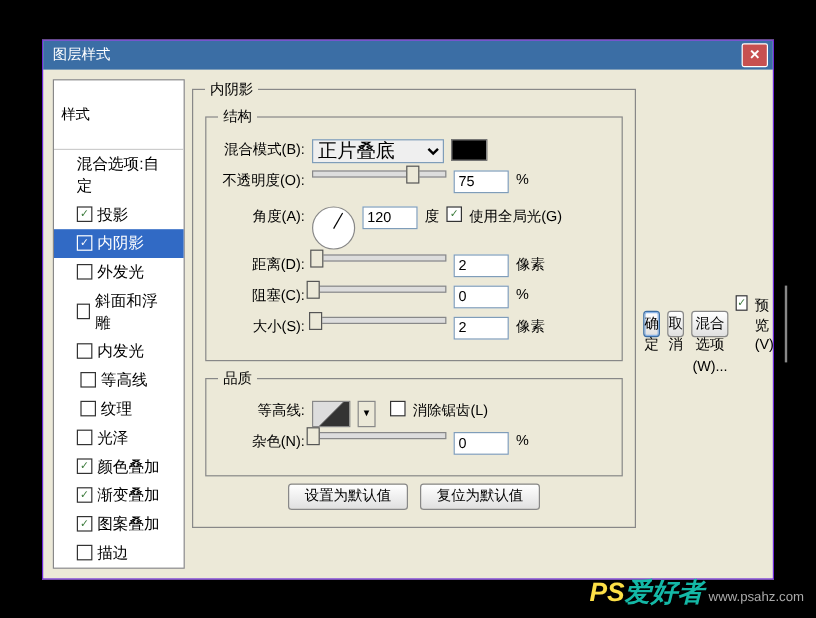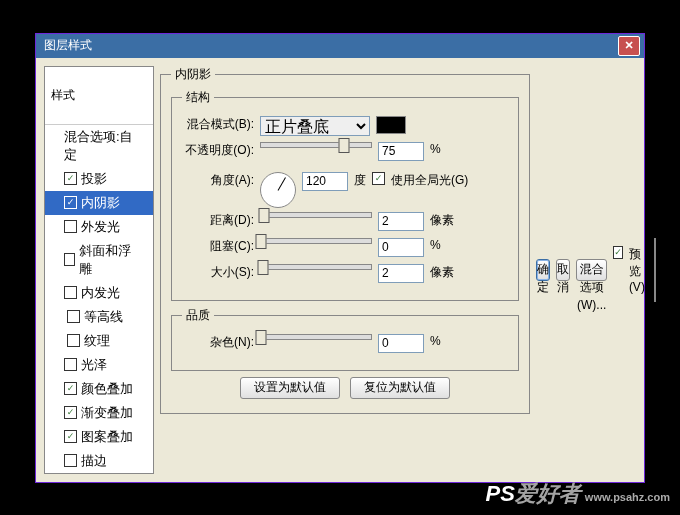--- a/index.html
+++ b/index.html
@@ -27,23 +27,23 @@
 .num{width:38px;height:17px;border:1px solid #7F9DB9;background:#fff;text-align:left;padding:0 3px;font-size:12px}
 .unit{font-size:12px}
 .angle{width:34px;height:34px;border:1px solid #888;border-radius:50%;position:relative;background:#fff}
 .angle .hand{position:absolute;width:15px;height:1px;background:#000;top:50%;left:50%;transform-origin:left center;transform:rotate(-60deg)}
 .contour{width:30px;height:20px;border:1px solid #888;background:linear-gradient(135deg,#ddd 48%,#333 52%)}
 .btn{width:86px;height:20px;border:1px solid #888;background:linear-gradient(#fff,#e0e0e0);font-size:12px;border-radius:3px;text-align:center;line-height:18px}
 .btn2{width:98px;height:20px;border:1px solid #888;background:linear-gradient(#fff,#e0e0e0);font-size:12px;border-radius:3px;text-align:center;line-height:18px}
 .right{width:100px;display:flex;flex-direction:row;gap:6px;align-items:center}
 .preview{width:62px;height:62px;border:1px solid #888;background:repeating-linear-gradient(45deg,#333,#333 2px,#555 2px,#555 4px)}
 .watermark{position:absolute;bottom:6px;right:10px;color:#fff;font-family:Arial;font-size:22px;font-style:italic;font-weight:bold;display:flex;align-items:baseline}
-.watermark .ps{color:#ffffff}
-.watermark .s{color:#a3a3a3}
-.watermark .url{font-size:11px;color:#aaa;font-style:normal;font-weight:bold;margin-left:4px}
+.watermark .ps{color:#fde047}
+.watermark .s{color:#14b8a6}
+.watermark .url{font-size:11px;color:#aaa;font-style:normal;font-weight:normal;margin-left:4px}
 </style>
 </head>
 <body>
 
 <div class="dlg">
   <div class="titlebar">
     <span>图层样式</span>
     <div class="close-btn">✕</div>
   </div>
   <div class="body">
@@ -162,20 +162,27 @@
             <div class="slider">
                 <div class="thumb" style="left:2%"></div>
               </div>
             <input class="num" value="2" style="">
             <span class="unit">像素</span>
           </div>
         </fieldset>
 
         <fieldset>
           <legend>品质</legend>
+          <div class="row">
+            <div class="lbl">等高线:</div>
+            <div class="contour"></div>
+            <span style="border:1px solid #888;height:20px;width:13px;background:#ece9d8;display:flex;align-items:center;justify-content:center;font-size:8px">▼</span>
+            <div class="cb" style="margin-left:6px"></div>
+            <span>消除锯齿(L)</span>
+          </div>
           <div class="row">
             <div class="lbl">杂色(N):</div>
             <div class="slider">
                 <div class="thumb" style="left:0%"></div>
               </div>
             <input class="num" value="0" style="">
             <span class="unit">%</span>
           </div>
         </fieldset>
 

